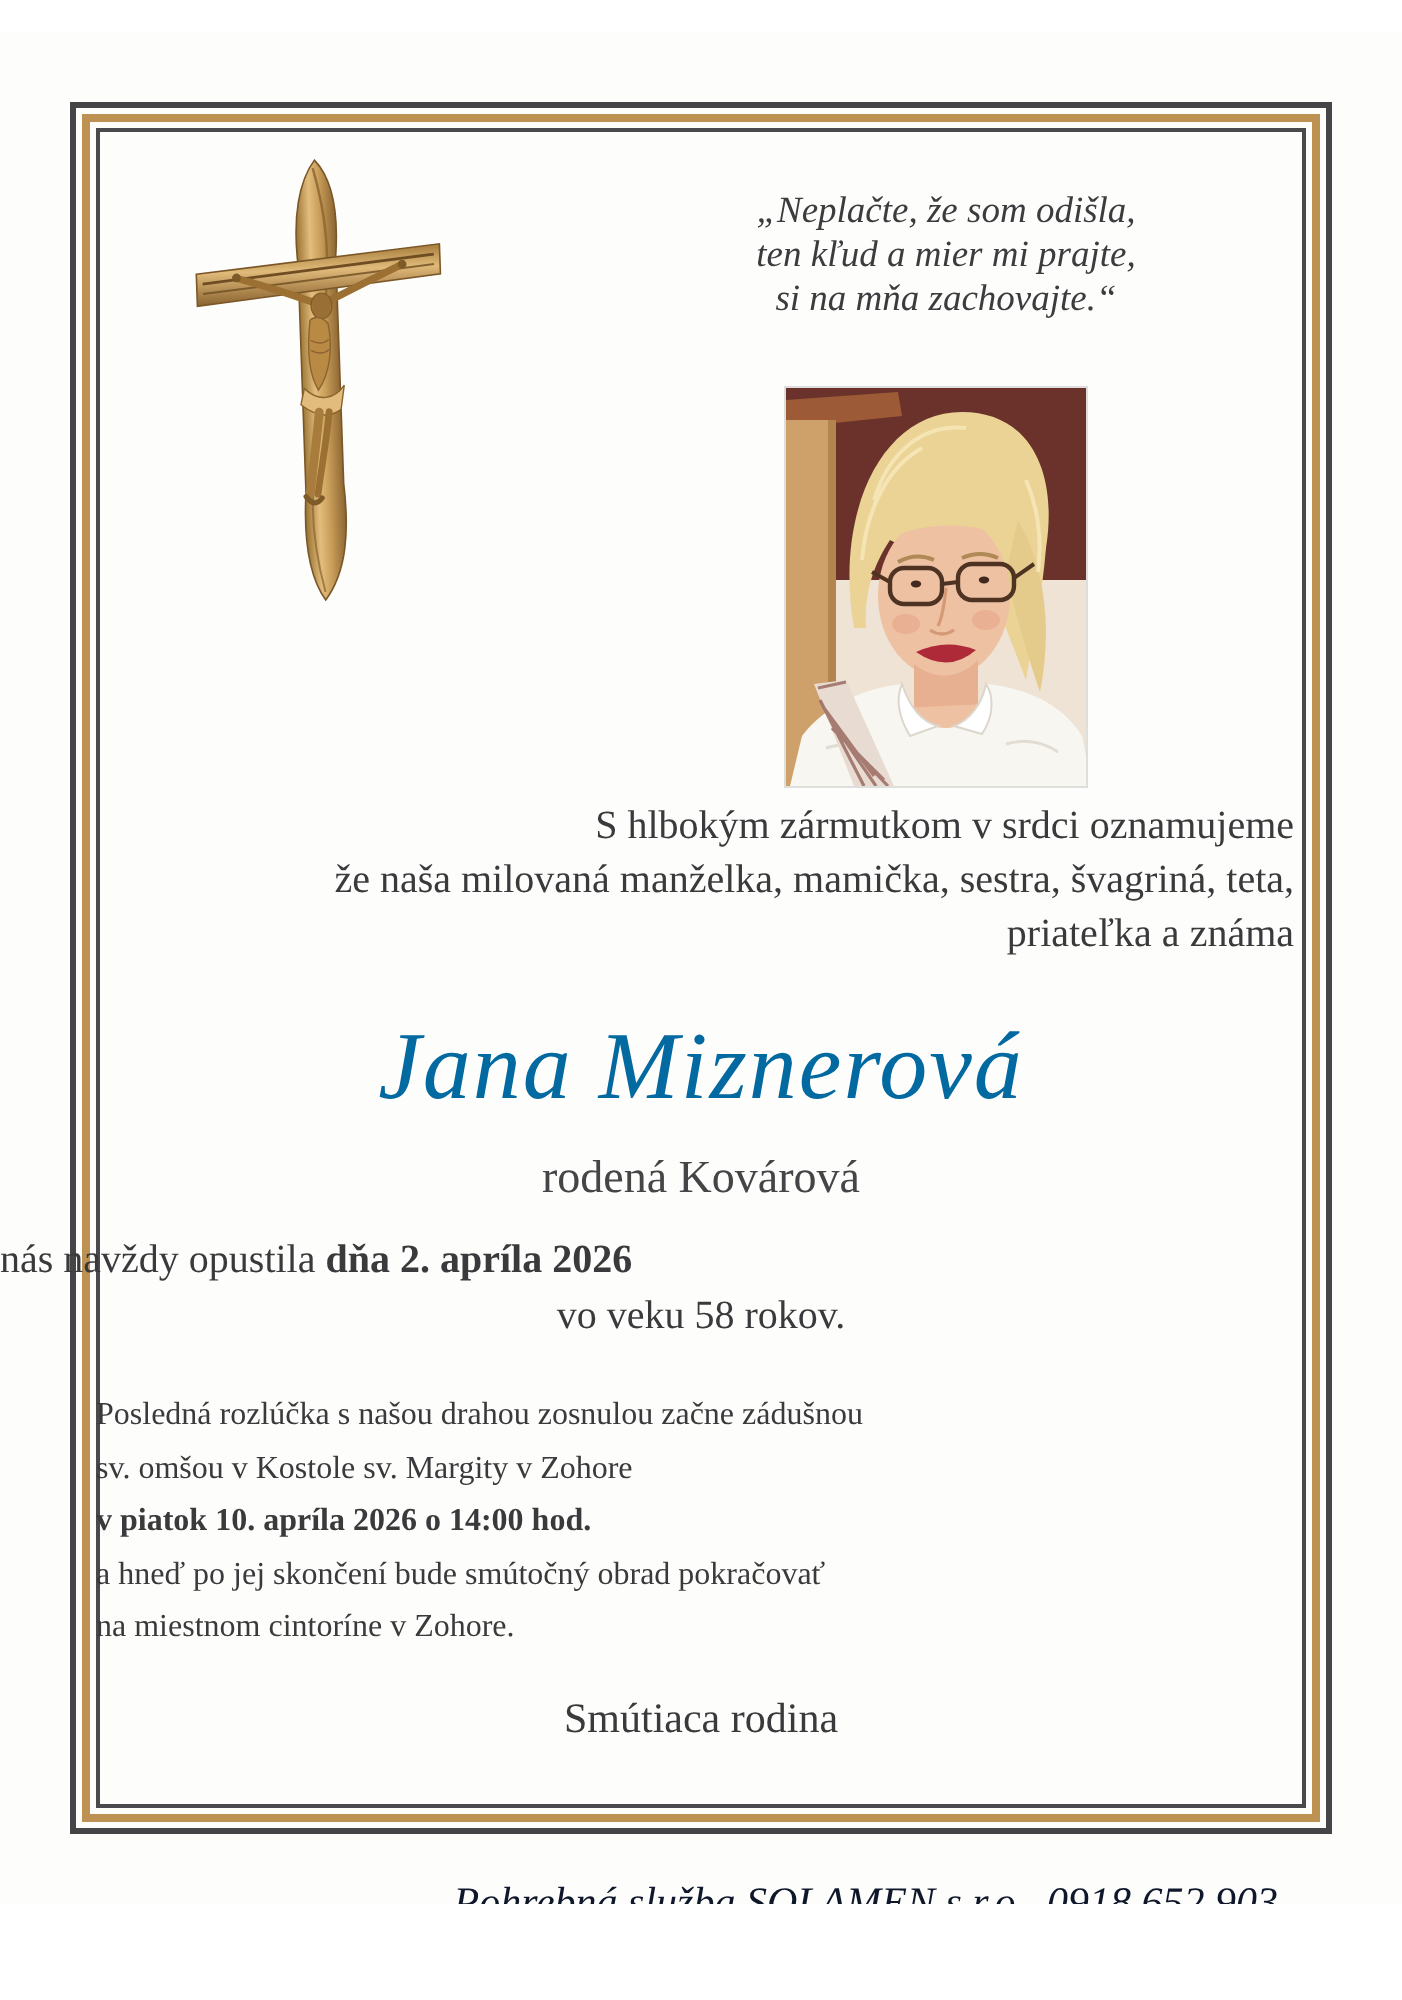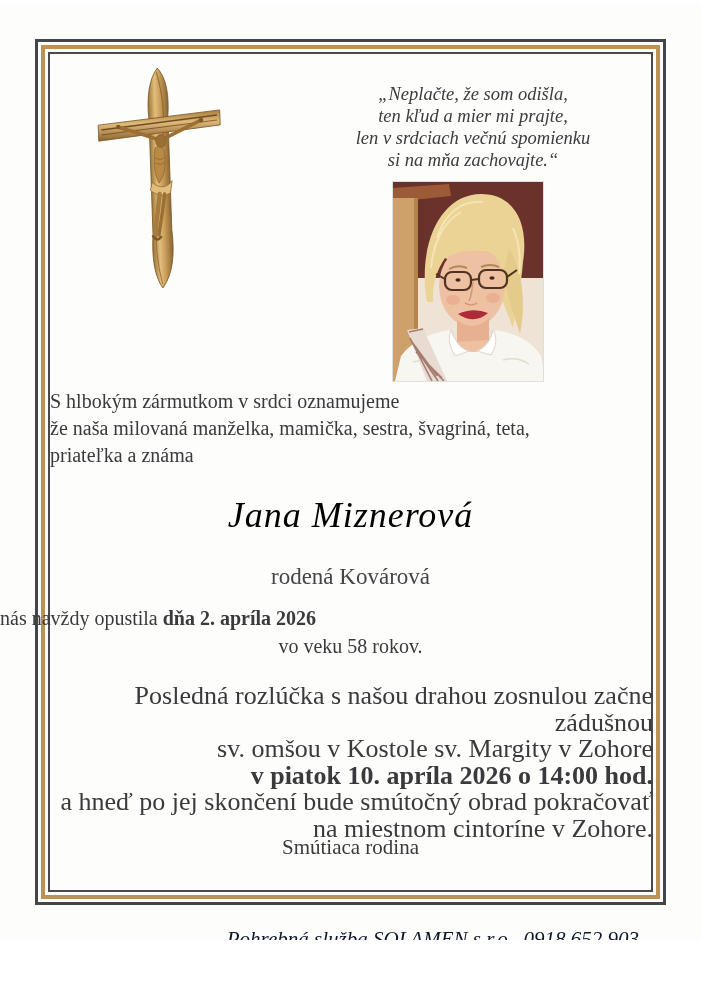--- a/index.html
+++ b/index.html
@@ -1,19 +1,19 @@
 <!DOCTYPE html>
 <html><head>
 <meta charset="utf-8">
 <style>
   html,body{margin:0;padding:0;background:#ffffff;}
   .page{
     position:relative;
     width:701px;height:936px;
-    margin:4px auto;
+    margin:16px auto;
     background:#fdfdfc;
     font-family:"Liberation Serif", serif;
     color:#3a3a3c;
     overflow:hidden;
   }
   .frame{position:absolute;pointer-events:none;}
   .frame-outer{inset:35px;border:3px solid #454548;}
   .frame-gold{inset:41px;border:4px solid #bd9152;}
   .frame-inner{inset:48px;border:2px solid #4a4a4c;}
 
@@ -27,42 +27,42 @@
   }
 
   .portrait{
     position:absolute;left:393px;top:178px;width:150px;height:199px;
     box-shadow:0 0 0 1px rgba(0,0,0,0.12);
   }
   .portrait svg{width:100%;height:100%;display:block;}
 
   .announcement{
     position:absolute;left:50px;right:54px;top:384px;
-    text-align:left;font-size:20px;line-height:27px;
+    text-align:right;font-size:20px;line-height:27px;
   }
   .name{
     position:absolute;left:0;right:0;top:490px;margin:0;
     text-align:center;font-style:italic;font-weight:normal;
-    font-size:36px;letter-spacing:1px;color:#000000;
+    font-size:48px;letter-spacing:1px;color:#0369a1;
   }
   .maiden{
     position:absolute;left:0;right:0;top:560px;
     text-align:center;font-size:23px;color:#454547;
   }
   .death-line{
     position:absolute;left:0;right:0;top:603px;
     text-align:left;font-size:20px;
   }
   .age-line{
     position:absolute;left:0;right:0;top:631px;
     text-align:center;font-size:20px;
   }
   .funeral{
     position:absolute;left:48px;right:48px;top:679px;
-    text-align:right;font-size:26px;line-height:26.5px;
+    text-align:left;font-size:16px;line-height:26.5px;
   }
   .closing{
     position:absolute;left:0;right:0;top:831px;
     text-align:center;font-size:21px;
   }
   .footer{
     position:absolute;right:62px;top:923px;
     font-style:italic;font-size:21px;color:#0f172a;
   }
   strong{font-weight:bold;}
@@ -115,21 +115,20 @@
         <path d="M69,132 C67,148 65,160 63,173" stroke="#a87c3c" stroke-width="4.4" stroke-linecap="round" fill="none"></path>
         <path d="M74,132 C72,148 69,160 67,173" stroke="#9c7033" stroke-width="3.4" stroke-linecap="round" fill="none"></path>
         <path d="M61,174 Q65,180 69,175" stroke="#7e5a28" stroke-width="2.6" stroke-linecap="round" fill="none"></path>
       </g>
     </svg>
   </div>
 
   <div class="quote">
     <div>„Neplačte, že som odišla,</div>
     <div>ten kľud a mier mi prajte,</div>
-    <div>len v srdciach večnú spomienku</div>
     <div>si na mňa zachovajte.“</div>
   </div>
 
   <div class="portrait">
     <svg viewBox="0 0 150 199" xmlns="http://www.w3.org/2000/svg" aria-hidden="true">
       <rect width="150" height="199" fill="#efe3d6"></rect>
       <rect x="0" y="0" width="150" height="96" fill="#6b322b"></rect>
       <path d="M0,6 L56,2 L58,14 L0,20 Z" fill="#9c5a36"></path>
       <rect x="0" y="16" width="25" height="183" fill="#cda169"></rect>
       <rect x="21" y="16" width="4" height="183" fill="#b3854e"></rect>

